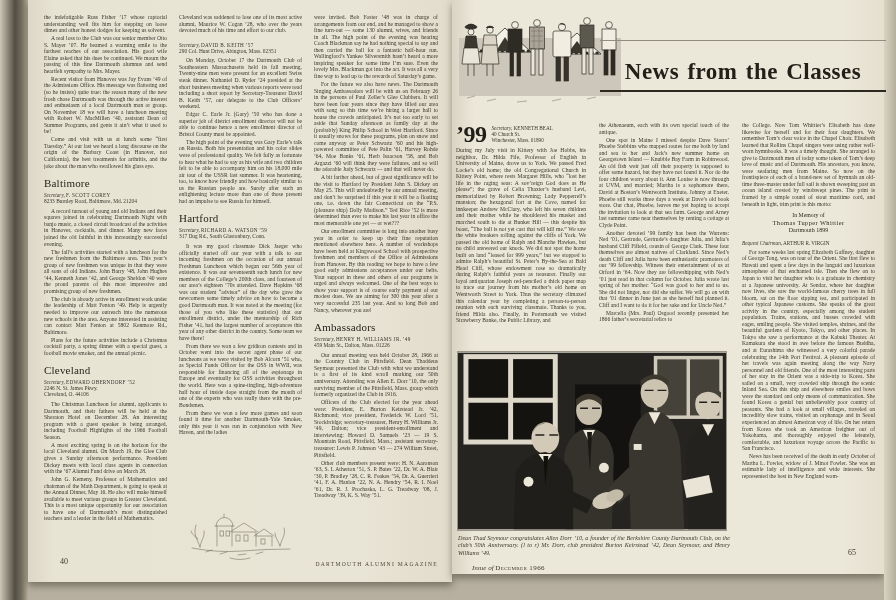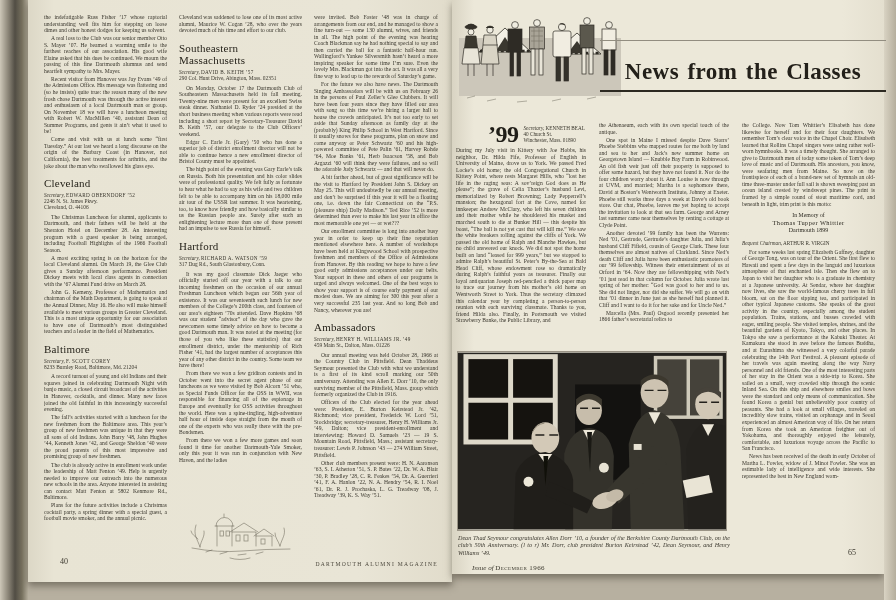--- a/index.html
+++ b/index.html
@@ -63,21 +63,21 @@
   .classes-banner h1 {
     margin:0; text-align:center;
     font-weight:700; font-size:23px; line-height:25px;
     letter-spacing:.5px; word-spacing:2px; color:#23201a;
   }
 
   
   .class-head { display:flex; gap:5px; margin-bottom:3px; text-align:left; }
   .numeral {
     font-size:24px; font-weight:700; line-height:20px;
-    letter-spacing:-.5px; color:#201e18; flex:0 0 auto;margin-left:32px;
+    letter-spacing:-.5px; color:#201e18; flex:0 0 auto;
   }
   .off-block { font-size:5.2px; line-height:6.2px; padding-top:1px; }
   .off-block .it { font-style:italic; }
   .bequest { font-size:5.2px; line-height:6.2px; margin:1.5px 0 3px; text-align:left; }
   .bequest .lbl { font-style:italic; }
 
   .memorial { text-align:center; margin:5px 0 6px; color:#2e2b23; }
   .memorial .m1 { font-size:5.8px; line-height:7px; }
   .memorial .m2 { font-size:6.4px; line-height:7.5px; letter-spacing:.4px; }
   .memorial .m3 { font-size:6px;  line-height:7px; }
@@ -112,49 +112,48 @@
   <div class="page page-right"></div>
   <div class="edge-right"></div>
 
   <div class="col" style="left:44px; top:14px; width:123px; height:554px;">
     <p class="noind">the indefatigable Russ Fisher ’17 whose raptorial understanding well fits him for stepping on loose dimes and other honest dodges for keeping us solvent.</p>
     <p>A real loss to the Club was our senior member Otto S. Mayer ’07. He beamed a warming smile to the farthest reaches of our association. His good wife Elaine asked that his dues be continued. We mourn the passing of this fine Dartmouth alumnus and send heartfelt sympathy to Mrs. Mayer.</p>
     <p>Recent visitor from Hanover was Jay Evans ’49 of the Admissions Office. His message was flattering and (so he insists) quite true: the reason many of the new frosh chose Dartmouth was through the active interest and enthusiasm of a local Dartmouth man or group. On November 18 we will have a luncheon meeting with Robert W. MacMillen ’40, assistant Dean of Summer Programs, and gents it ain’t what it used to be!</p>
     <p>Come and visit with us at lunch some “first Tuesday.” At our last we heard a long discourse on the origin of the Barbary Coast (in Hanover, not California), the best treatments for arthritis, and the joke about the man who swallowed his glass eye.</p>
 
     <div class="section">
-      <h3>Cleveland</h3>
-      <div class="sec-wrap">
-        <div class="secl"><span class="lbl">Secretary,</span> <span class="nm">EDWARD OBERNDORF ’52</span></div>
-        <div class="addr">2246 N. St. James Pkwy.</div>
-        <div class="addr">Cleveland, O. 44106</div>
-      </div>
-      <p>The Christmas Luncheon for alumni, applicants to Dartmouth, and their fathers will be held at the Sheraton Hotel on December 28. An interesting program with a guest speaker is being arranged, including Football Highlights of the 1966 Football Season.</p>
-      <p>A most exciting spring is on the horizon for the local Cleveland alumni. On March 19, the Glee Club gives a Sunday afternoon performance. President Dickey meets with local class agents in connection with the ’67 Alumni Fund drive on March 28.</p>
-      <p>John G. Kemeny, Professor of Mathematics and chairman of the Math Department, is going to speak at the Annual Dinner, May 16. He also will make himself available to meet various groups in Greater Cleveland. This is a most unique opportunity for our association to have one of Dartmouth’s most distinguished teachers and a leader in the field of Mathematics.</p>
-    </div>
-
-    <div class="section">
       <h3>Baltimore</h3>
       <div class="sec-wrap">
         <div class="secl"><span class="lbl">Secretary,</span> <span class="nm">F. SCOTT COREY</span></div>
         <div class="addr">8233 Burnley Road, Baltimore, Md. 21204</div>
       </div>
       <p>A record turnout of young and old Indians and their squaws joined in celebrating Dartmouth Night with banjo music, a closed circuit broadcast of the activities in Hanover, cocktails, and dinner. Many new faces joined the old faithful in this increasingly successful evening.</p>
       <p>The fall’s activities started with a luncheon for the new freshmen from the Baltimore area. This year’s group of new freshmen was unique in that they were all sons of old Indians. John Barry ’48, John Hughes ’44, Kenneth Jones ’42, and George Sheldon ’40 were the proud parents of this most impressive and promising group of new freshmen.</p>
       <p>The club is already active in enrollment work under the leadership of Matt Fenton ’49. Help is urgently needed to improve our outreach into the numerous new schools in the area. Anyone interested in assisting can contact Matt Fenton at 5802 Kenmore Rd., Baltimore.</p>
       <p>Plans for the future activities include a Christmas cocktail party, a spring dinner with a special guest, a football movie smoker, and the annual picnic.</p>
     </div>
+
+    <div class="section">
+      <h3>Cleveland</h3>
+      <div class="sec-wrap">
+        <div class="secl"><span class="lbl">Secretary,</span> <span class="nm">EDWARD OBERNDORF ’52</span></div>
+        <div class="addr">2246 N. St. James Pkwy.</div>
+        <div class="addr">Cleveland, O. 44106</div>
+      </div>
+      <p>The Christmas Luncheon for alumni, applicants to Dartmouth, and their fathers will be held at the Sheraton Hotel on December 28. An interesting program with a guest speaker is being arranged, including Football Highlights of the 1966 Football Season.</p>
+      <p>A most exciting spring is on the horizon for the local Cleveland alumni. On March 19, the Glee Club gives a Sunday afternoon performance. President Dickey meets with local class agents in connection with the ’67 Alumni Fund drive on March 28.</p>
+      <p>John G. Kemeny, Professor of Mathematics and chairman of the Math Department, is going to speak at the Annual Dinner, May 16. He also will make himself available to meet various groups in Greater Cleveland. This is a most unique opportunity for our association to have one of Dartmouth’s most distinguished teachers and a leader in the field of Mathematics.</p>
+    </div>
   </div>
 
   <div class="col" style="left:179px; top:14px; width:123px; height:558px;">
     <p class="noind">Cleveland was saddened to lose one of its most active alumni, Maurice W. Cogan ’28, who over the years devoted much of his time and effort to our club.</p>
 
     <div class="section">
-      <h3>Southeastern Massachusetts</h3>
       <div class="sec-wrap">
         <div class="secl"><span class="lbl">Secretary,</span> <span class="nm">DAVID B. KEITH ’57</span></div>
         <div class="addr">290 Col. Hunt Drive, Abington, Mass. 02351</div>
       </div>
       <p>On Monday, October 17 the Dartmouth Club of Southeastern Massachusetts held its fall meeting. Twenty-nine men were present for an excellent Swiss steak dinner. Nathaniel D. Ryder ’24 presided at the short business meeting when various reports were read including a short report by Secretary-Treasurer David B. Keith ’57, our delegate to the Club Officers’ weekend.</p>
       <p>Edgar C. Earle Jr. (Gary) ’50 who has done a superior job of district enrollment director will not be able to continue hence a new enrollment director of Bristol County must be appointed.</p>
       <p>The high point of the evening was Gary Earle’s talk on Russia. Both his presentation and his color slides were of professional quality. We felt fully as fortunate to hear what he had to say as his wife and two children felt to be able to accompany him on his 18,000 mile air tour of the USSR last summer. It was heartening, too, to know how friendly and how basically similar to us the Russian people are. Surely after such an enlightening lecture more than one of those present had an impulse to see Russia for himself.</p>
     </div>
 
     <div class="section">

